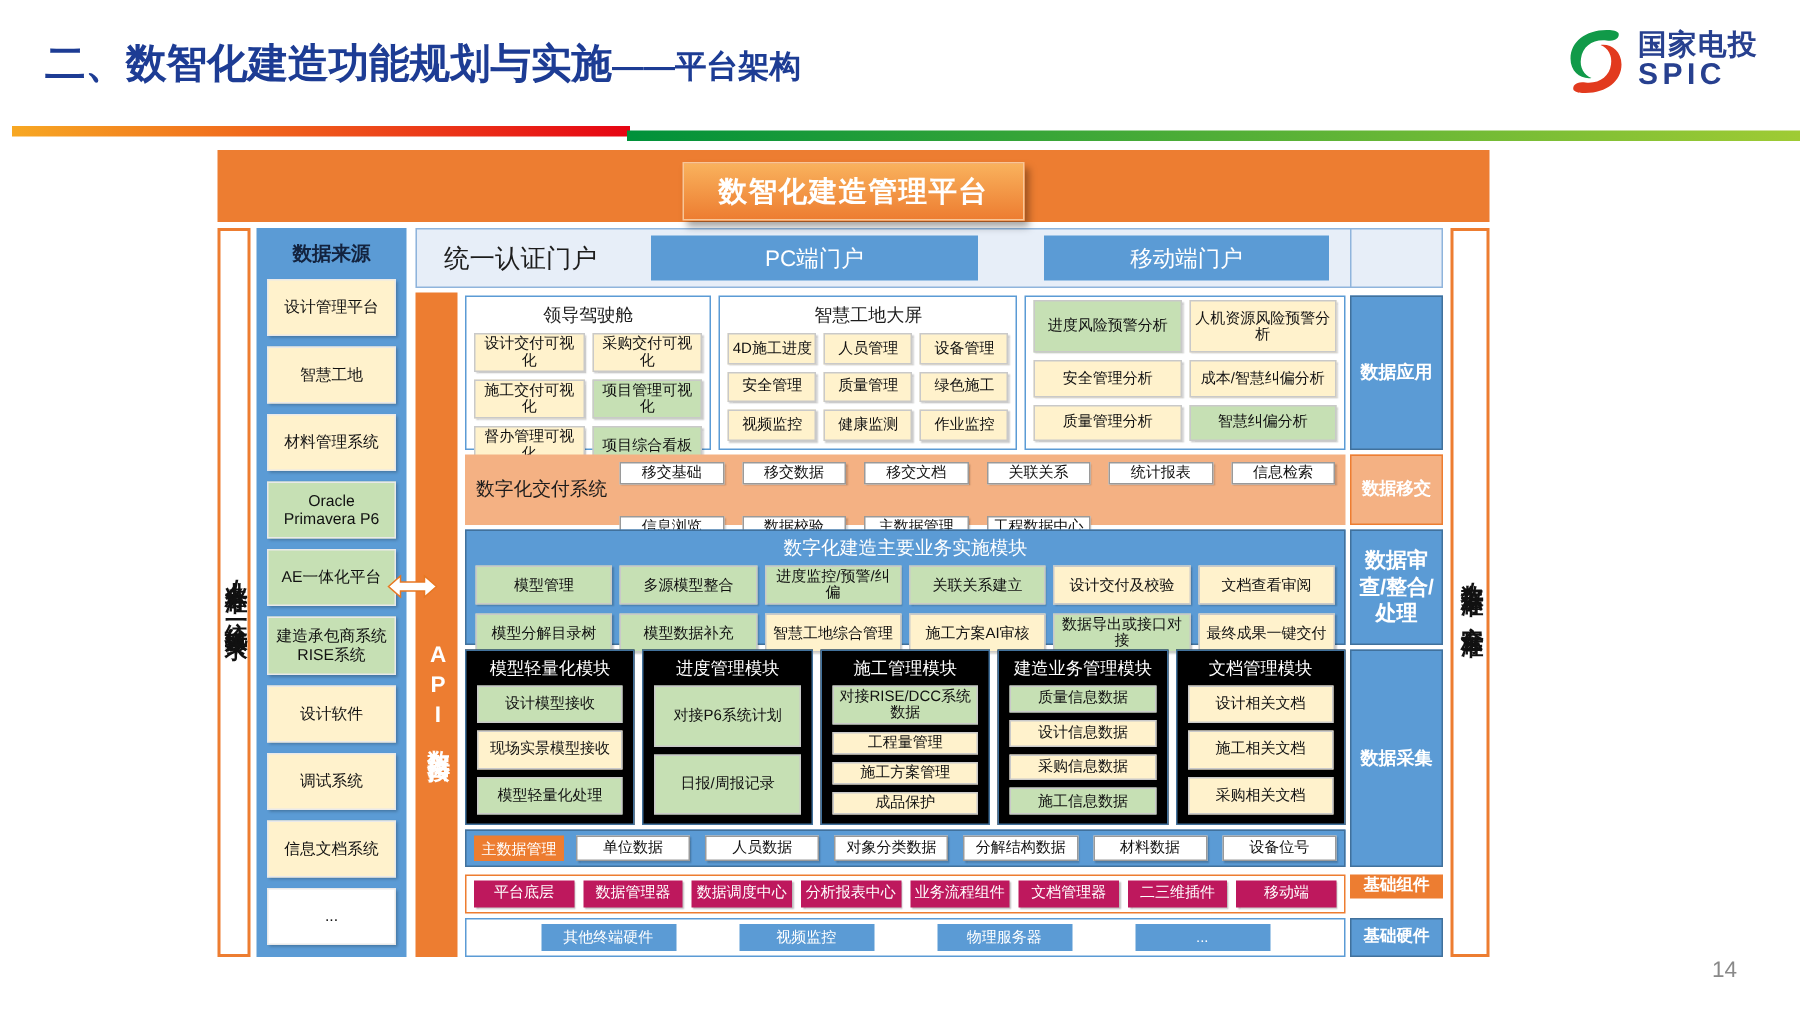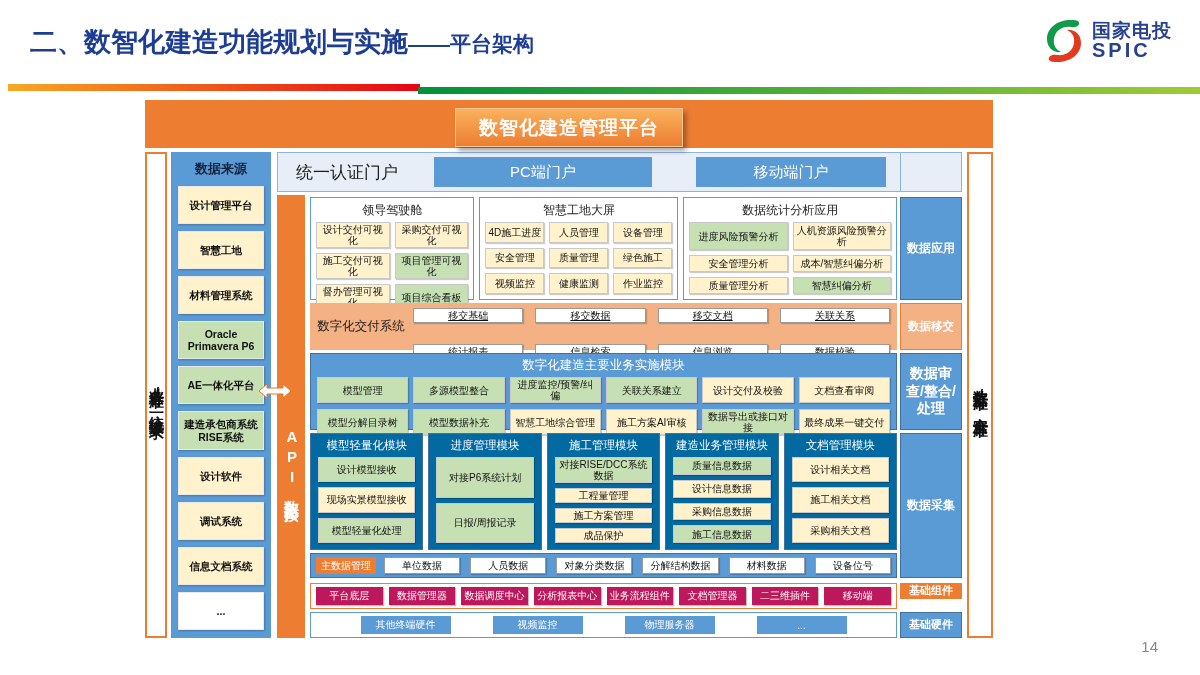--- a/index.html
+++ b/index.html
@@ -32,21 +32,21 @@
         display:flex;align-items:center;justify-content:center;
         writing-mode:vertical-rl;text-orientation:upright;
         font-weight:bold;font-size:15px;color:#111;letter-spacing:2px;}
   #left-vbar{left:0;top:52px;width:22px;height:486px;}
   #right-vbar{right:0;top:52px;width:26px;height:486px;}
 
   
   .ds-col{position:absolute;left:26px;top:52px;width:100px;height:486px;background:#5B9BD5;
           display:flex;flex-direction:column;gap:7px;padding:5px 7px 8px;box-sizing:border-box;}
   .ds-header{text-align:center;font-size:13px;font-weight:bold;color:#13233f;padding:3px 0 1px;}
-  .ds-items{flex:1;display:flex;flex-direction:column;gap:7px;font-weight:bold;}
+  .ds-items{flex:1;display:flex;flex-direction:column;gap:7px;}
   .ds-item{flex:1;display:flex;align-items:center;justify-content:center;text-align:center;
            font-size:10.5px;line-height:1.15;border:1px solid #e9e9e9;
            box-shadow:1px 1px 2px rgba(0,0,0,.25);padding:1px 2px;}
 
   .c-y{background:#FFF2CC;} .c-g{background:#C6E0B4;} .c-w{background:#ffffff;}
 
   
   .api-col{position:absolute;left:132px;top:95px;width:28px;height:443px;background:#ED7D31;
            color:#fff;font-weight:bold;font-size:15px;letter-spacing:3px;
            writing-mode:vertical-rl;text-orientation:upright;
@@ -72,33 +72,33 @@
   .app-grid{flex:1;display:grid;gap:5px 5px;}
   .cols2{grid-template-columns:repeat(2,1fr);} .cols3{grid-template-columns:repeat(3,1fr);}
   .chip{display:flex;align-items:center;justify-content:center;text-align:center;
         font-size:10px;line-height:1.1;border:1px solid #c9c9c9;
         box-shadow:1px 1px 1px rgba(0,0,0,.2);padding:1px 2px;}
 
   
   .row-delivery{position:absolute;left:165px;top:203px;width:587px;height:47px;background:#F4B183;
                 display:flex;align-items:center;gap:8px;padding:5px 7px;box-sizing:border-box;}
   .delivery-label{font-size:12.5px;color:#1c1c1c;width:88px;text-align:center;line-height:1.2;}
-  .delivery-grid{flex:1;display:grid;grid-template-columns:repeat(4,1fr);gap:21px 12px;height:100%;text-decoration:underline;}
+  .delivery-grid{flex:1;display:grid;grid-template-columns:repeat(6,1fr);gap:21px 12px;height:100%;}
   .chip-w{background:#fff;border:1px solid #9a9a9a;}
 
   
   .row-impl{position:absolute;left:165px;top:253px;width:587px;height:77px;background:#5B9BD5;
             border:1px solid #41719C;box-sizing:border-box;padding:1px 6px 6px;
             display:flex;flex-direction:column;}
   .impl-title{color:#fff;text-align:center;font-size:12.5px;padding:2px 0 3px;}
   .impl-grid{flex:1;display:grid;grid-template-columns:repeat(6,1fr);gap:6px 5px;}
 
   
   .row-modules{position:absolute;left:165px;top:333px;width:587px;height:117px;display:flex;gap:5px;}
-  .module-box{flex:1;background:#0369a1;border:1px solid #41719C;box-sizing:border-box;
+  .module-box{flex:1;background:#000000;border:1px solid #41719C;box-sizing:border-box;
               padding:2px 7px 6px;display:flex;flex-direction:column;}
   .module-title{color:#fff;font-size:11.5px;text-align:center;padding:2px 0 4px;white-space:nowrap;}
   .module-items{flex:1;display:flex;flex-direction:column;gap:5px;}
   .module-items .chip{flex:1;}
 
   
   .row-master{position:absolute;left:165px;top:453px;width:587px;height:25px;background:#5B9BD5;
               border:1px solid #41719C;box-sizing:border-box;display:flex;align-items:center;
               gap:8px;padding:3px 5px;}
   .master-label{background:#ED7D31;color:#fff;font-size:10px;height:100%;padding:0 5px;
@@ -210,21 +210,20 @@
           <div class="chip c-y">设备管理</div>
           <div class="chip c-y">安全管理</div>
           <div class="chip c-y">质量管理</div>
           <div class="chip c-y">绿色施工</div>
           <div class="chip c-y">视频监控</div>
           <div class="chip c-y">健康监测</div>
           <div class="chip c-y">作业监控</div>
         </div>
     </div>
     <div class="app-box w3">
-      <div class="sec-title">数据统计分析应用</div>
       <div class="app-grid cols2">
           <div class="chip c-g">进度风险预警分析</div>
           <div class="chip c-y">人机资源风险预警分析</div>
           <div class="chip c-y">安全管理分析</div>
           <div class="chip c-y">成本/智慧纠偏分析</div>
           <div class="chip c-y">质量管理分析</div>
           <div class="chip c-g">智慧纠偏分析</div>
         </div>
     </div>
   </div>

